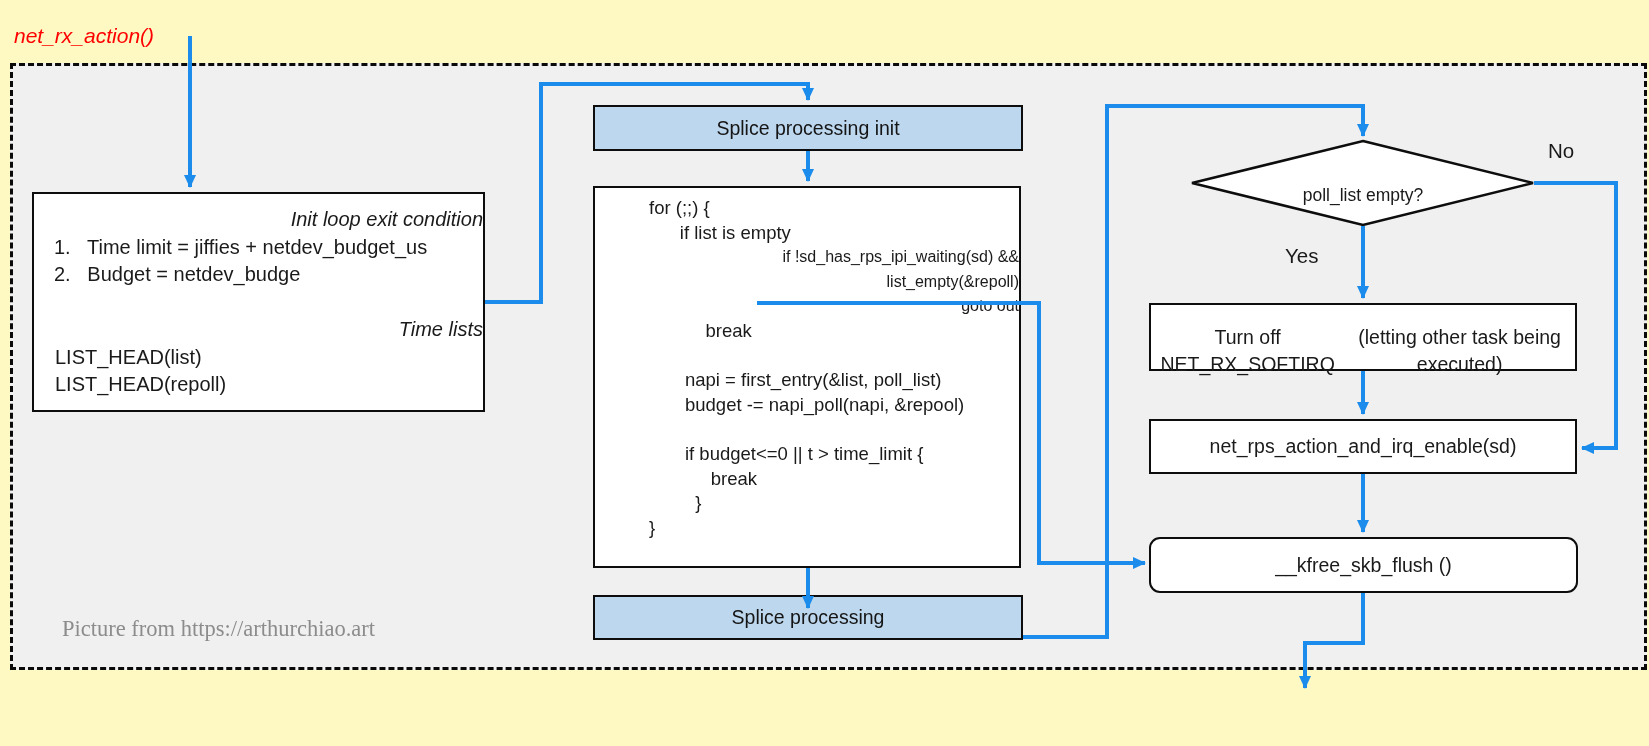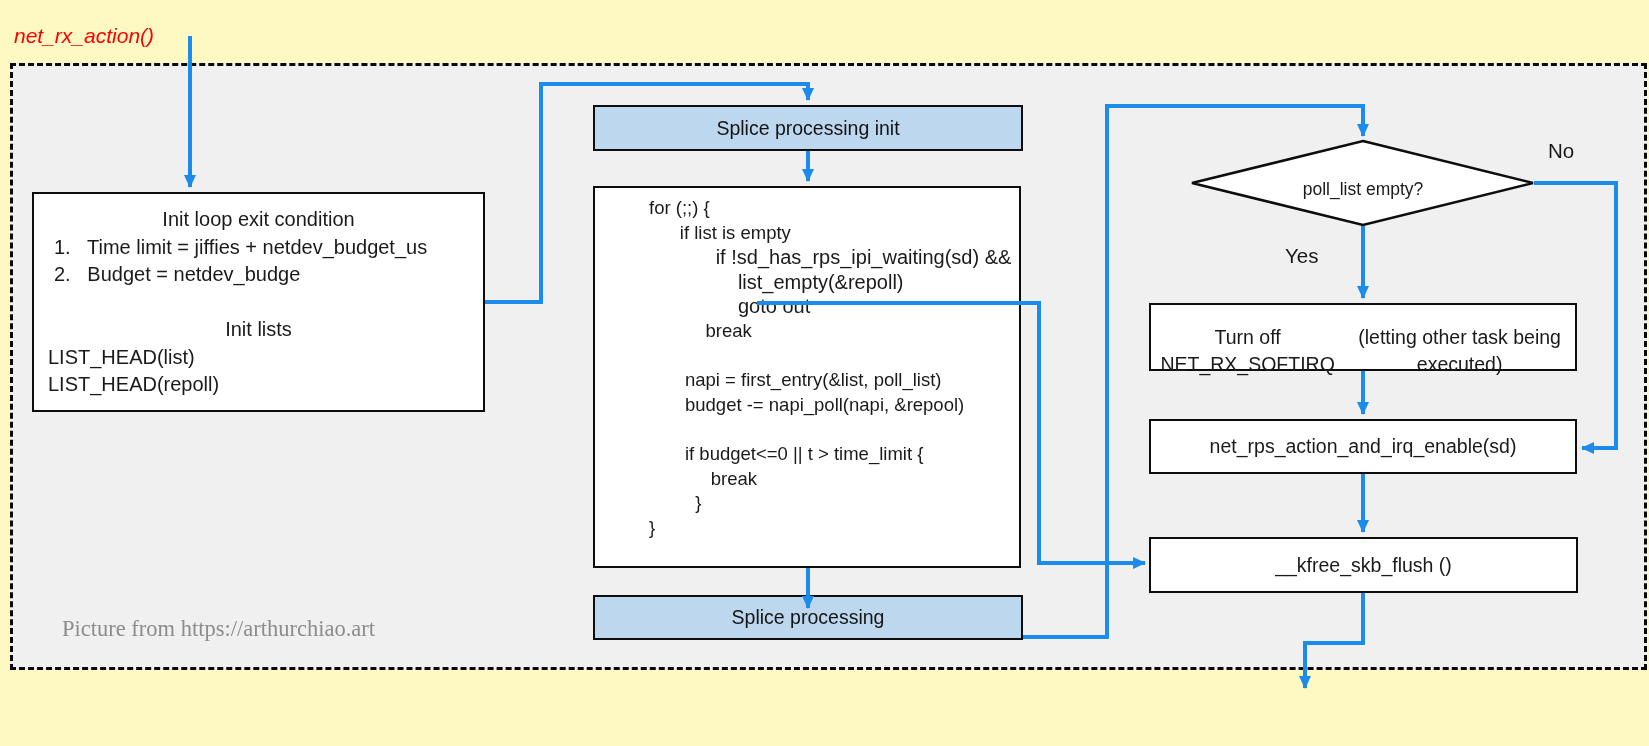--- a/index.html
+++ b/index.html
@@ -10,46 +10,46 @@
   .title { position:absolute; left:14px; top:24px; font-size:21px; font-style:italic;
            color:#ff0000; z-index:6; white-space:pre; }
   .watermark { position:absolute; left:62px; top:616px; font-size:22.5px;
                font-family:"Liberation Serif", serif; color:#8c8c8c; z-index:6; white-space:pre; }
   .box { position:absolute; background:#ffffff; border:2.5px solid #0d0d0d; z-index:2; color:#1a1a1a; }
   .proc { background:#bdd7ee; display:flex; align-items:center; justify-content:center;
           font-size:19.5px; color:#151515; }
   .flexcol { display:flex; flex-direction:row; align-items:center; justify-content:center; }
   .leftbox { padding-top:12px; }
   .lb-line { height:27.5px; line-height:27.5px; font-size:20px; white-space:pre; }
-  .c { text-align:center; }
+  .c { text-align:right;font-style:italic; }
   .p0 { padding-left:20px; }
-  .p1 { padding-left:14px; }
+  .p1 { padding-left:21px; }
   .codebox { padding-top:8px; }
   .code-line { height:24.6px; line-height:24.6px; font-size:18.5px; white-space:pre; padding-left:10px;margin-left:44px; }
-  .sm { font-size:20px; }
+  .sm { font-size:16px;text-align:right; }
   .red { color:#e8362e; }
   .rb-line { height:27px; line-height:27px; font-size:19.5px; text-align:center; }
   .lbl { position:absolute; z-index:6; color:#1a1a1a; }
   .svg-layer { position:absolute; left:0; top:0; z-index:5; pointer-events:none; }
 </style>
 </head>
 <body>
 
 <div class="stage">
 
   <div class="canvas"></div>
 
   <div class="title">net_rx_action()</div>
 
   <div class="box leftbox" style="left:32px; top:192px; width:453px; height:220px;">
     <div class="lb-line c">Init loop exit condition</div>
     <div class="lb-line p0">1.   Time limit = jiffies + netdev_budget_us</div>
     <div class="lb-line p0">2.   Budget = netdev_budge</div>
     <div class="lb-line"></div>
-    <div class="lb-line c">Init lists</div>
+    <div class="lb-line c">Time lists</div>
     <div class="lb-line p1">LIST_HEAD(list)</div>
     <div class="lb-line p1">LIST_HEAD(repoll)</div>
   </div>
 
   <div class="box proc" style="left:593px; top:105px; width:430px; height:46px;">
     <span>Splice processing init</span>
   </div>
 
   <div class="box codebox" style="left:593px; top:186px; width:428px; height:382px;">
     <div class="code-line">for (;;) {</div>
@@ -74,21 +74,21 @@
 
   <div class="box flexcol" style="left:1149px; top:303px; width:428px; height:68px;">
     <div class="rb-line">Turn off NET_RX_SOFTIRQ</div>
     <div class="rb-line">(letting other task being executed)</div>
   </div>
 
   <div class="box flexcol" style="left:1149px; top:419px; width:428px; height:55px;">
     <div class="rb-line">net_rps_action_and_irq_enable(sd)</div>
   </div>
 
-  <div class="box flexcol" style="left:1149px; top:537px; width:429px; height:56px;">
+  <div class="box flexcol" style="left:1149px; top:537px; width:429px; height:56px;border-radius:11px;">
     <div class="rb-line">__kfree_skb_flush ()</div>
   </div>
 
   <svg class="svg-layer" width="1649" height="746" viewBox="0 0 1649 746">
     <defs>
       <marker id="ah" markerUnits="userSpaceOnUse" markerWidth="18" markerHeight="14" refX="12" refY="6" orient="auto">
         <path d="M0,0 L13,6 L0,12 Z" fill="#1b8ceb"></path>
       </marker>
     </defs>
     <polygon points="1363,141 1533,183 1363,225 1192,183" fill="#ffffff" stroke="#0d0d0d" stroke-width="2.5"></polygon>
@@ -100,19 +100,19 @@
       <polyline points="757,303 1039,303 1039,563 1145,563" marker-end="url(#ah)"></polyline>
       <polyline points="1023,637 1107,637 1107,106 1363,106 1363,136" marker-end="url(#ah)"></polyline>
       <polyline points="1534,183 1616,183 1616,448 1582,448" marker-end="url(#ah)"></polyline>
       <polyline points="1363,226 1363,298" marker-end="url(#ah)"></polyline>
       <polyline points="1363,371 1363,414" marker-end="url(#ah)"></polyline>
       <polyline points="1363,474 1363,532" marker-end="url(#ah)"></polyline>
       <polyline points="1363,593 1363,643 1305,643 1305,688" marker-end="url(#ah)"></polyline>
     </g>
   </svg>
 
-  <div class="lbl" style="left:1192px; top:179px; width:342px; text-align:center; font-size:17.5px;">poll_list empty?</div>
+  <div class="lbl" style="left:1192px; top:185px; width:342px; text-align:center; font-size:17.5px;">poll_list empty?</div>
   <div class="lbl" style="left:1285px; top:244px; width:70px; font-size:20.5px;">Yes</div>
   <div class="lbl" style="left:1548px; top:139px; width:70px; font-size:20.5px;">No</div>
 
   <div class="watermark">Picture from https://arthurchiao.art</div>
 
 </div>
 
 </body></html>

